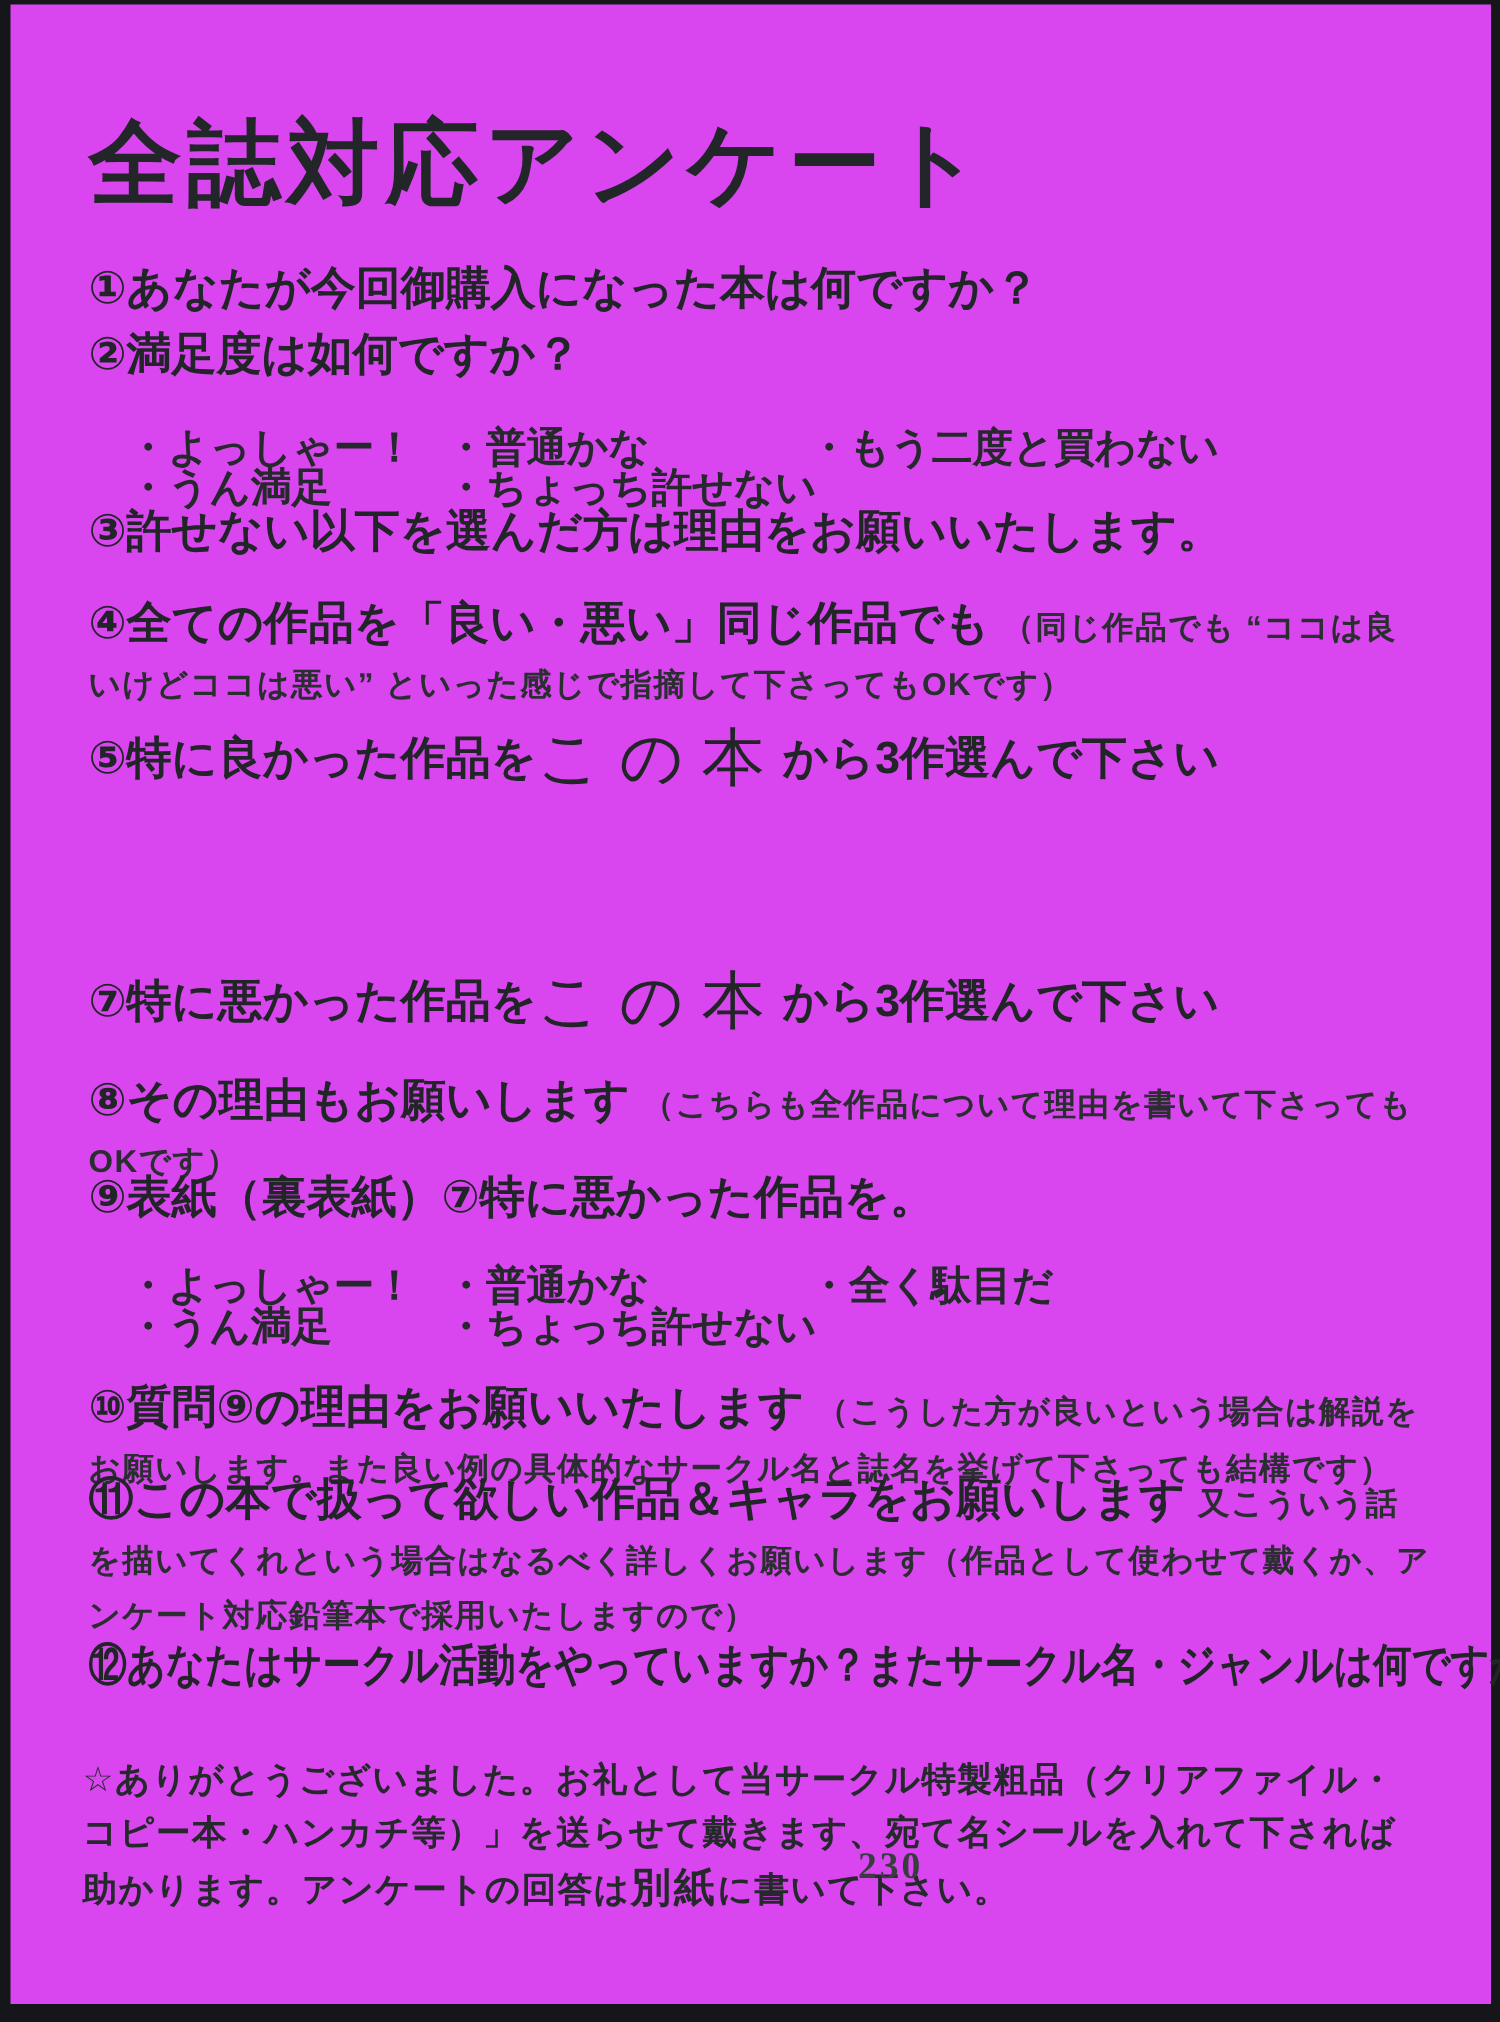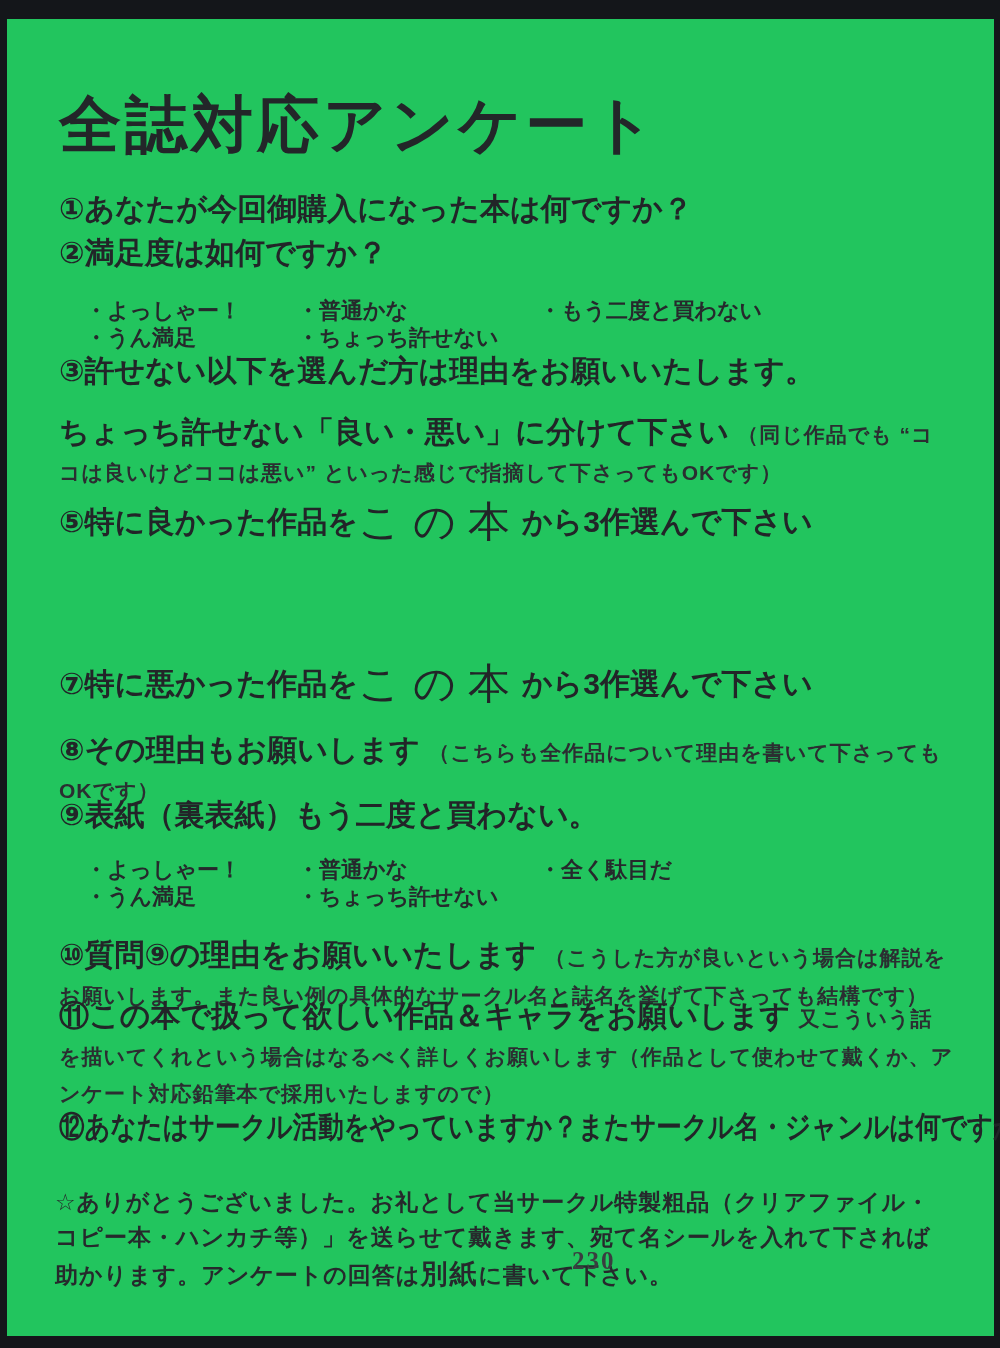--- a/index.html
+++ b/index.html
@@ -10,23 +10,22 @@
   }
   .scan-frame {
     position: relative;
     width: 1000px; height: 1348px;
     background: #14161a; 
     overflow: hidden;
   }
   .paper {
     position: absolute;
     top: 3px; left: 7px; right: 6px; bottom: 12px;
-    background: #22c55e;
+    background: #d946ef;
     color: #26282b;
-    margin-top: 16px;
   }
   .block { position: absolute; }
   .doc-title {
     font-family: "Liberation Serif", "DejaVu Serif", serif;
     font-size: 62px;
     font-weight: 700;
     letter-spacing: 4px;
     color: #232629;
     white-space: nowrap;
   }
@@ -56,21 +55,21 @@
     font-size: 42px;
     font-weight: 400;
     letter-spacing: 12px;
     line-height: 1;
     vertical-align: -4px;
   }
   .opts-grid {
     display: grid;
     grid-template-columns: 212px 242px auto;
     grid-auto-rows: 27px;
-    font-size: 22px;
+    font-size: 27px;
     font-weight: 700;
     color: #26292c;
   }
   .opt { white-space: nowrap; }
   .footer-note {
     font-size: 23px;
     font-weight: 600;
     letter-spacing: 1px;
     line-height: 1.5;
     color: #26292c;
@@ -105,39 +104,39 @@
       <span class="opt">・普通かな</span>
       <span class="opt">・もう二度と買わない</span>
       <span class="opt">・うん満足</span>
       <span class="opt">・ちょっち許せない</span>
       <span class="opt"></span>
     </div>
 
     <div class="block q-head" style="top:334px; left:52px;">③許せない以下を選んだ方は理由をお願いいたします。</div>
 
     <div class="block q-para" style="top:394px; left:52px; width:880px;">
-      <span>ちょっち許せない「良い・悪い」に分けて下さい</span>
+      <span>④全ての作品を「良い・悪い」同じ作品でも</span>
       <span class="note">（同じ作品でも “ココは良いけどココは悪い” といった感じで指摘して下さってもOKです）</span>
     </div>
 
     <div class="block q-head" style="top:482px; left:52px;">
       <span>⑤特に良かった作品を</span><span class="emph-serif">この本</span><span>から3作選んで下さい</span>
     </div>
 
 
     <div class="block q-head" style="top:644px; left:52px;">
       <span>⑦特に悪かった作品を</span><span class="emph-serif">この本</span><span>から3作選んで下さい</span>
     </div>
 
     <div class="block q-para" style="top:712px; left:52px; width:885px;">
       <span>⑧その理由もお願いします</span>
       <span class="note">（こちらも全作品について理由を書いて下さってもOKです）</span>
     </div>
 
-    <div class="block q-head" style="top:778px; left:52px;">⑨表紙（裏表紙）もう二度と買わない。</div>
+    <div class="block q-head" style="top:778px; left:52px;">⑨表紙（裏表紙）⑦特に悪かった作品を。</div>
 
     <div class="block opts-grid" style="top:836px; left:78px; right:40px;">
       <span class="opt">・よっしゃー！</span>
       <span class="opt">・普通かな</span>
       <span class="opt">・全く駄目だ</span>
       <span class="opt">・うん満足</span>
       <span class="opt">・ちょっち許せない</span>
       <span class="opt"></span>
     </div>
 

